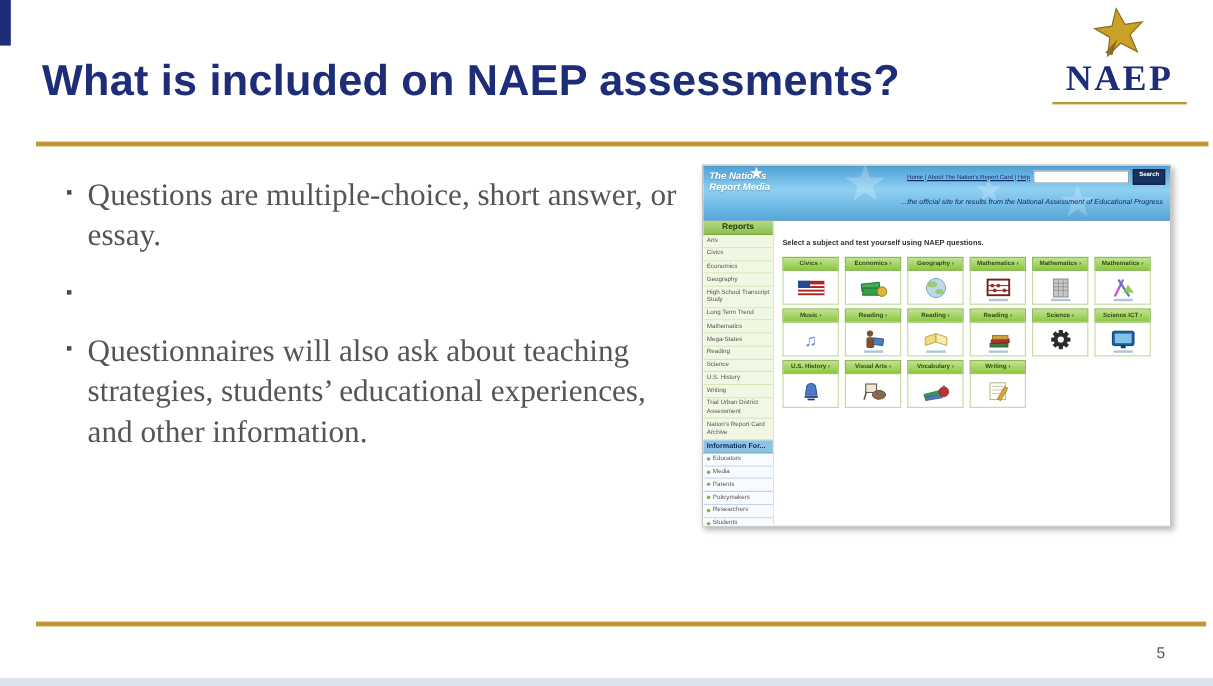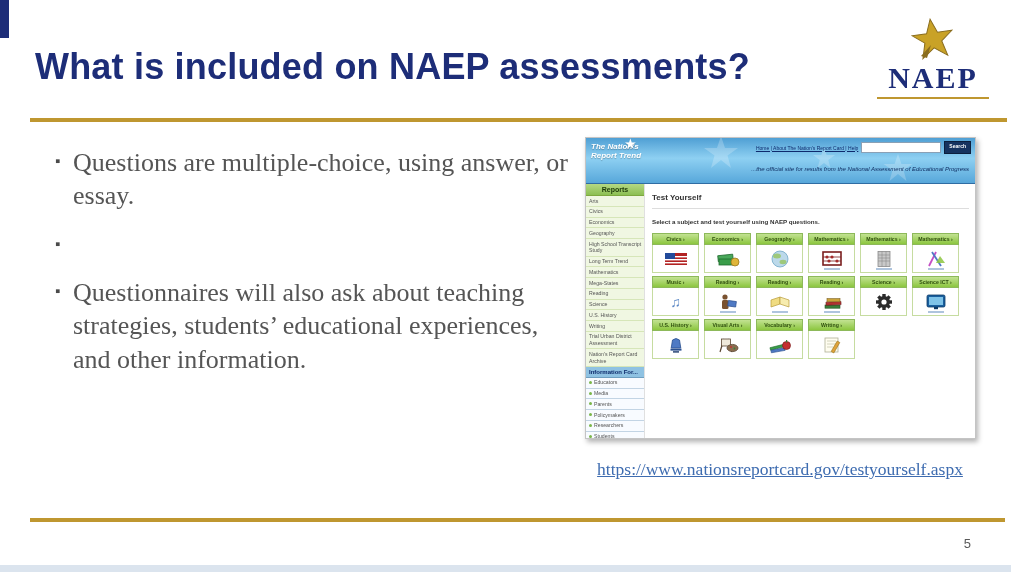--- a/index.html
+++ b/index.html
@@ -10,21 +10,21 @@
   .corner-accent{position:absolute;left:0;top:0;width:9px;height:38px;background:#1d2d78;}
   .slide-title{position:absolute;left:35px;top:46px;font-size:36px;font-weight:bold;
                color:#1d2d78;letter-spacing:.2px;white-space:nowrap;}
   .gold-rule{position:absolute;left:30px;width:977px;height:4px;background:#bf9730;}
   .rule-top{top:118px;}
   .rule-bottom{top:518px;width:975px;}
   .page-number{position:absolute;right:40px;top:536px;font-size:13px;color:#595959;}
   .bottom-bar{position:absolute;left:0;bottom:0;width:100%;height:7px;background:#dbe4ee;}
 
   
-  .naep-logo{position:absolute;left:858px;top:18px;width:150px;text-align:center;color:#1d2d78;}
+  .naep-logo{position:absolute;left:858px;top:6px;width:150px;text-align:center;color:#1d2d78;}
   .naep-star{display:block;margin:0 auto;}
   .naep-acronym{font-family:"Liberation Serif",serif;font-weight:bold;font-size:30px;
                 letter-spacing:2px;line-height:1;margin-top:1px;}
   .naep-rule{width:112px;height:2px;background:#bf9730;margin:4px auto 4px auto;}
   .naep-sub{font-size:7.5px;font-weight:bold;letter-spacing:.4px;line-height:1.35;}
 
   
   .bullets{position:absolute;left:55px;top:146px;width:520px;
            font-family:"Liberation Serif","DejaVu Serif",serif;color:#555555;}
   .bullet-item{display:flex;margin-bottom:16px;font-size:26px;line-height:1.28;}
@@ -93,21 +93,21 @@
     </svg>
     <div class="naep-acronym">NAEP</div>
     <div class="naep-rule"></div>
   </div>
 
   <div class="gold-rule rule-top"></div>
 
   <div class="bullets">
     <div class="bullet-item">
       <span class="bullet-marker">▪</span>
-      <span>Questions are multiple-choice, using answer, or essay.</span>
+      <span>Questions are multiple-choice, short answer, or essay.</span>
     </div>
     <div class="bullet-item">
       <span class="bullet-marker">▪</span>
     </div>
     <div class="bullet-item">
       <span class="bullet-marker">▪</span>
       <span>Questionnaires will also ask about teaching strategies, students’ educational experiences, and other information.</span>
     </div>
   </div>
 
@@ -120,21 +120,21 @@
       <svg class="ws-star" style="left:225px;top:8px" width="26" height="26" viewBox="0 0 40 40">
         <polygon points="20,2 24,14 37,14 26.5,21.5 30,34 20,26 10,34 13.5,21.5 3,14 16,14" fill="#ffffff"></polygon>
       </svg>
       <svg class="ws-star" style="left:295px;top:14px" width="34" height="34" viewBox="0 0 40 40">
         <polygon points="20,2 24,14 37,14 26.5,21.5 30,34 20,26 10,34 13.5,21.5 3,14 16,14" fill="#ffffff"></polygon>
       </svg>
 
       <div class="ws-brand">
         <span class="b-star">★</span>
         <div>The Nation's</div>
-        <div>Report Trend</div>
+        <div>Report Media</div>
       </div>
 
       <div class="ws-topright">
         <span class="ws-navlinks">Home | About The Nation's Report Card | Help</span>
         <span class="ws-search-input"></span>
         <span class="ws-search-btn">Search</span>
       </div>
       <div class="ws-tagline">...the official site for results from the National Assessment of Educational Progress</div>
     </div>
 
@@ -182,21 +182,20 @@
           </div>
           <div class="sb-item info">
             <span class="dot"></span>
             <span>Students</span>
           </div>
         </div>
 
     </div>
 
     <div class="ws-main">
-      <div class="ws-heading">Test Yourself</div>
       <div class="ws-instruction">Select a subject and test yourself using NAEP questions.</div>
 
       <div class="tiles">
 
         <div class="tile">
           <div class="tile-head">Civics ›</div>
           <div class="tile-body">
               <svg width="26" height="18" viewBox="0 0 26 18">
             <rect x="2" y="3" width="22" height="12" fill="#b22222"></rect>
             <rect x="2" y="6" width="22" height="1.4" fill="#fff"></rect>
@@ -380,19 +379,18 @@
             <line x1="8" y1="11" x2="14" y2="11" stroke="#c8c8b0" stroke-width="0.8"></line>
             <rect x="15" y="5" width="3" height="12" fill="#e0a23a" stroke="#9a7a1f" stroke-width="0.6" transform="rotate(30 16.5 11)"></rect>
           </svg>
             </div>
         </div>
 
       </div>
     </div>
   </div>
 
-  <div class="slide-link">https://www.nationsreportcard.gov/testyourself.aspx</div>
 
   <div class="gold-rule rule-bottom"></div>
   <div class="page-number">5</div>
   <div class="bottom-bar"></div>
 
 </div>
 
 </body></html>

